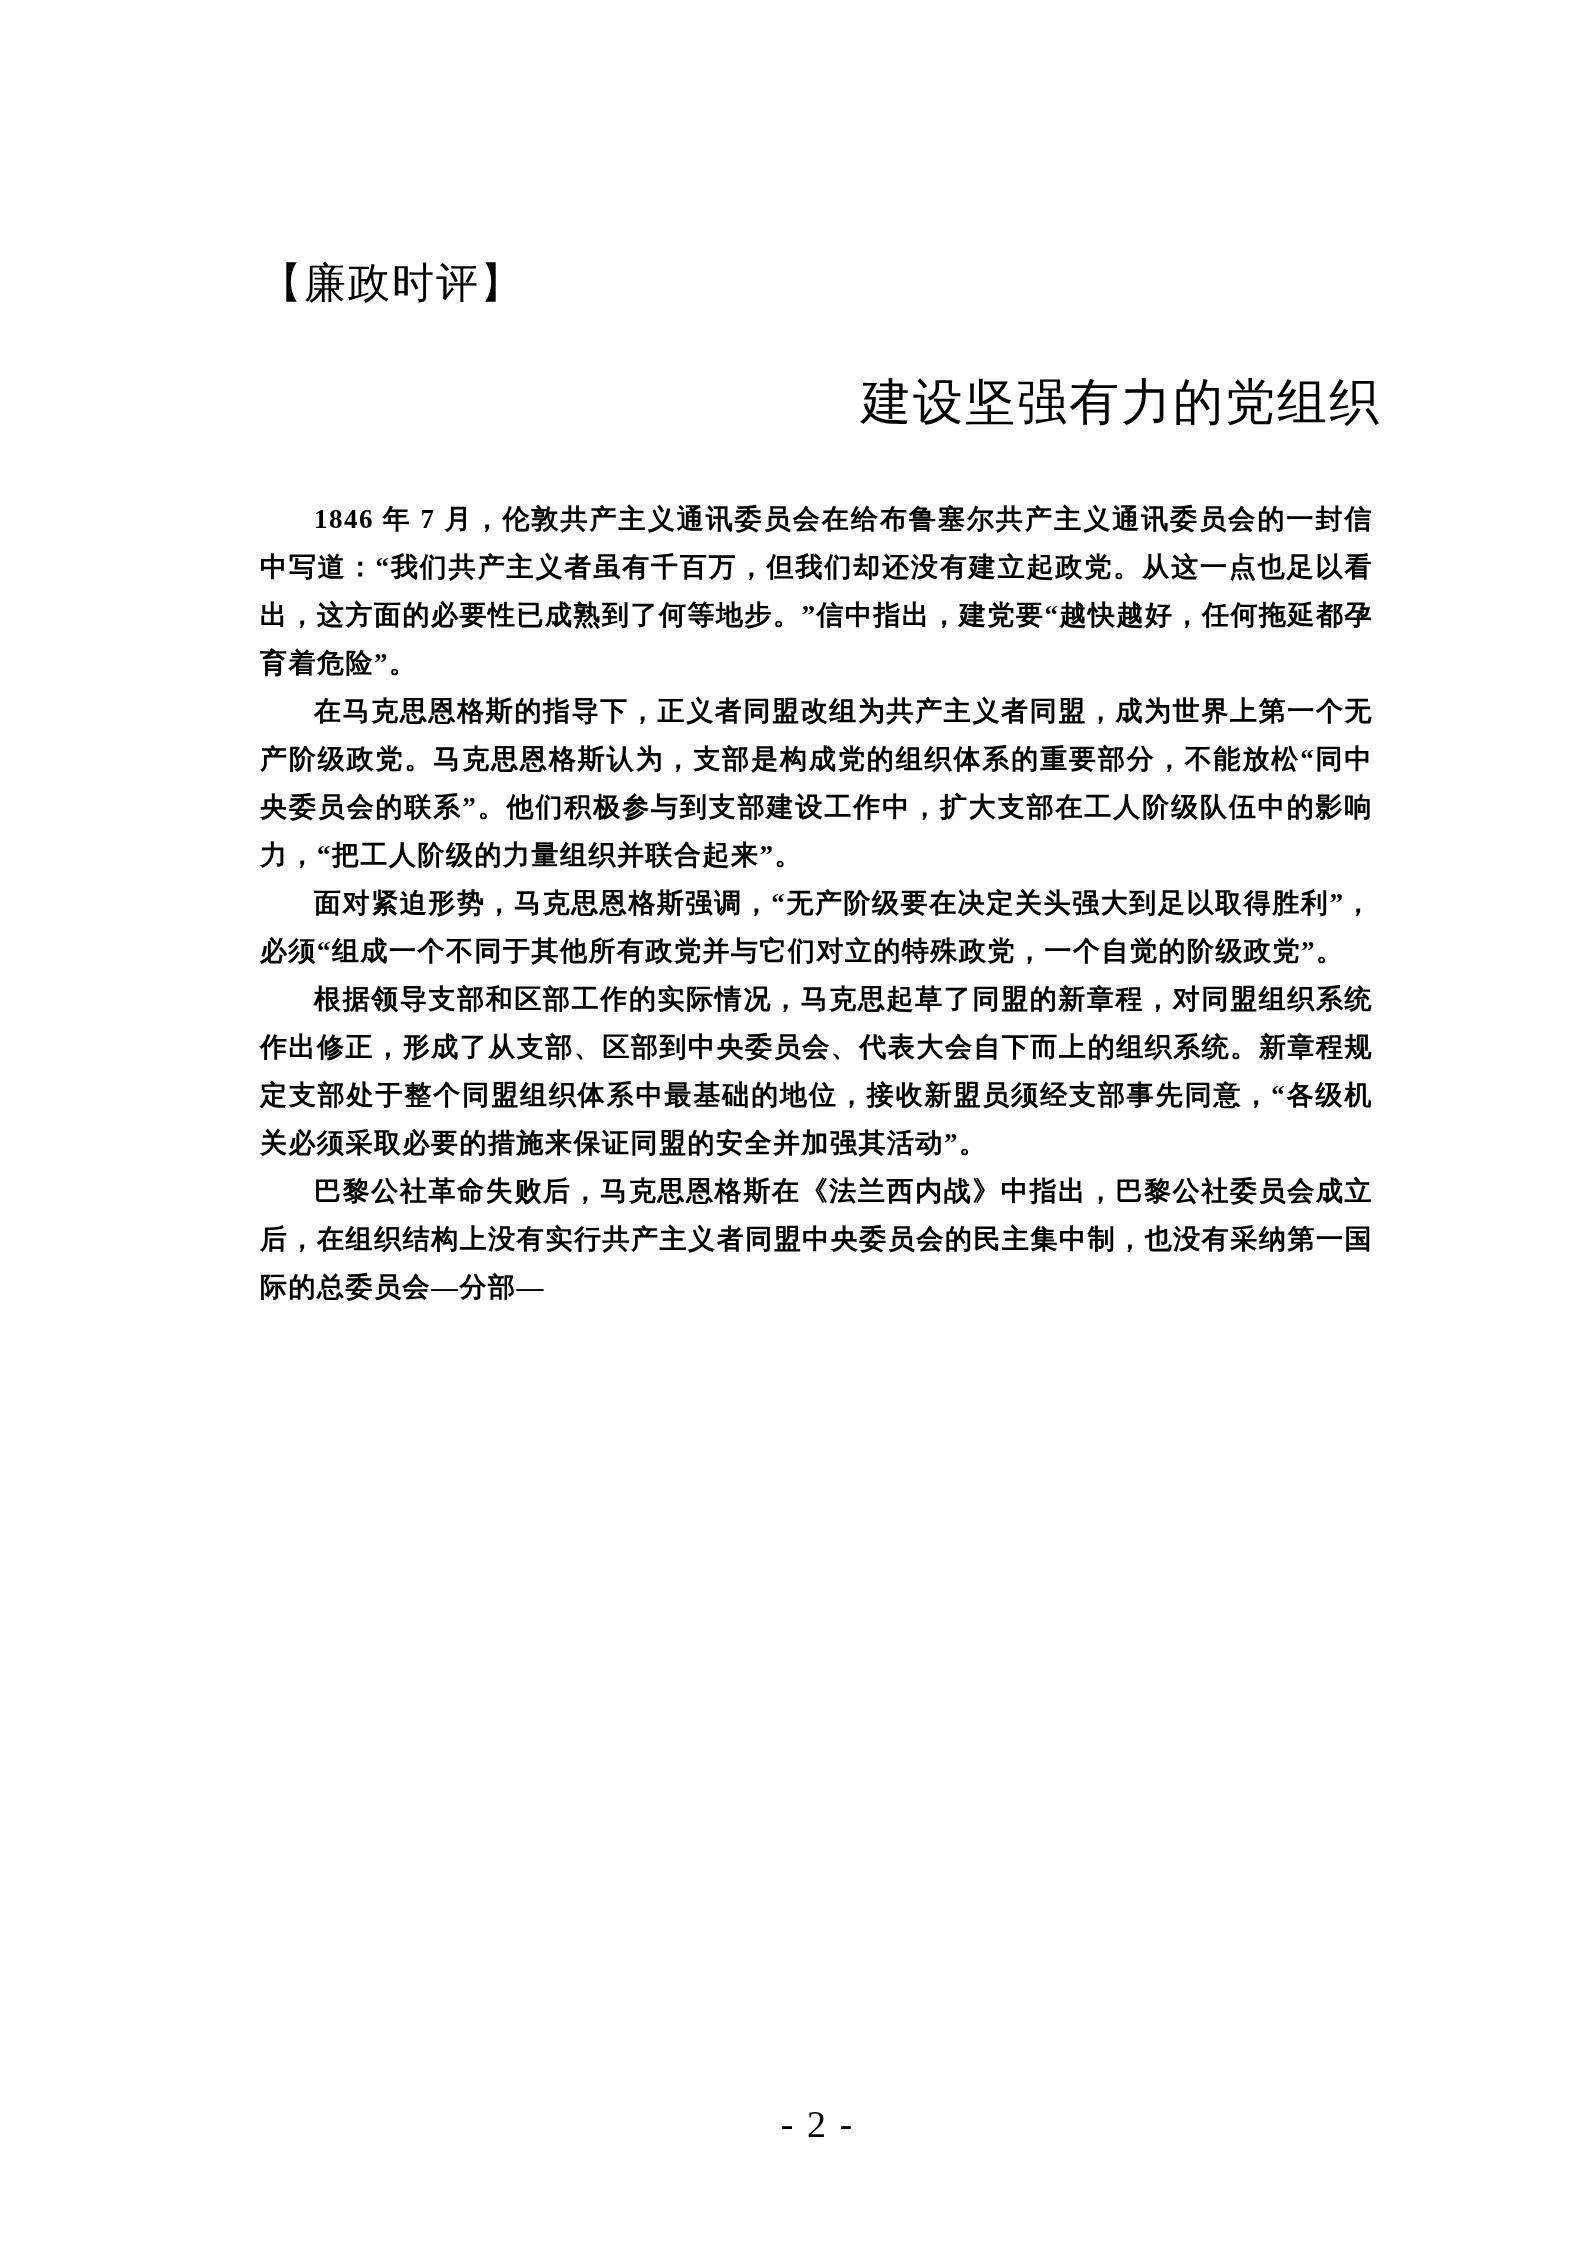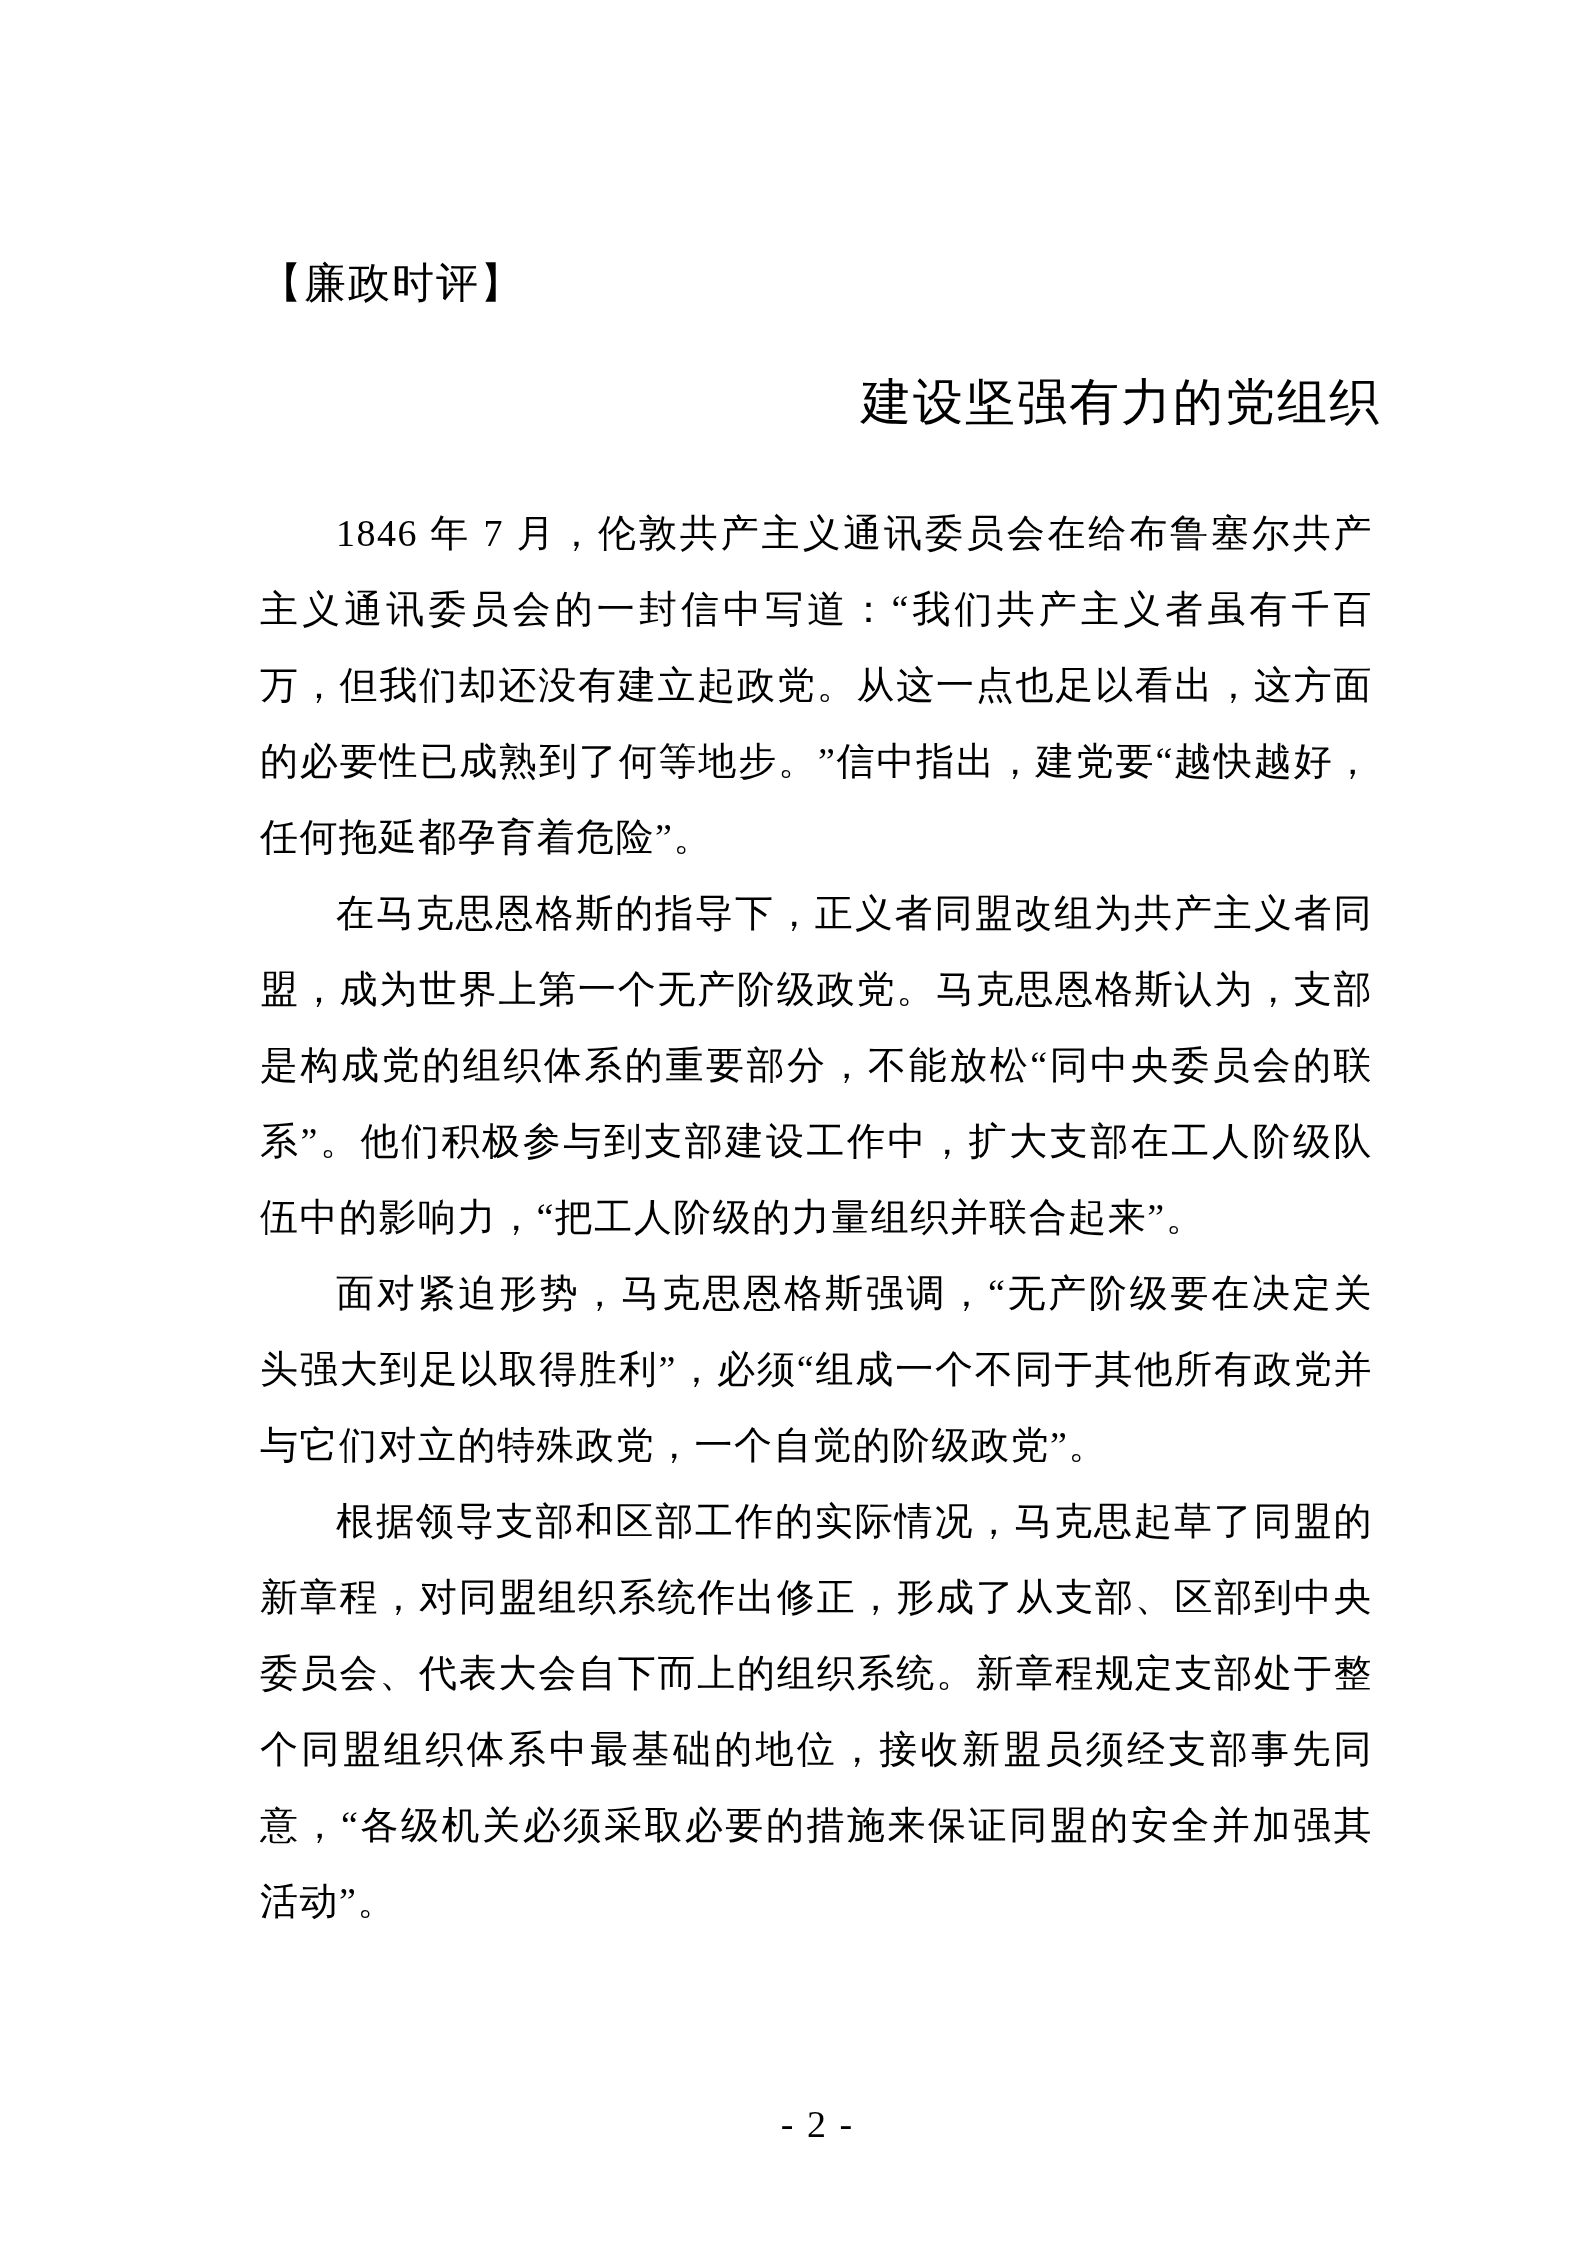--- a/index.html
+++ b/index.html
@@ -27,27 +27,28 @@
   }
   .article-title {
     font-size: 50px;
     line-height: 72px;
     font-weight: 400;
     text-align: right;
     letter-spacing: 2px;
     margin: 54px 0 57px 120px;
   }
   .article-body p {
-    font-size: 38px;
-    line-height: 76px;
+    font-size: 27px;
+    line-height: 48px;
     text-align: justify;
     text-justify: inter-ideograph;
     text-indent: 2em;
     letter-spacing: 1.5px;
     margin: 0;
+    font-weight: bold;
   }
   .page-number {
     position: absolute;
     top: 2078px;
     left: 0;
     width: 100%;
     text-align: center;
     font-size: 38px;
     line-height: 44px;
     letter-spacing: 2px;
@@ -58,16 +59,17 @@
 
 <div class="page">
   <div class="content">
     <div class="section-header">【廉政时评】</div>
     <h1 class="article-title">建设坚强有力的党组织</h1>
     <div class="article-body">
         <p>1846 年 7 月，伦敦共产主义通讯委员会在给布鲁塞尔共产主义通讯委员会的一封信中写道：“我们共产主义者虽有千百万，但我们却还没有建立起政党。从这一点也足以看出，这方面的必要性已成熟到了何等地步。”信中指出，建党要“越快越好，任何拖延都孕育着危险”。</p>
         <p>在马克思恩格斯的指导下，正义者同盟改组为共产主义者同盟，成为世界上第一个无产阶级政党。马克思恩格斯认为，支部是构成党的组织体系的重要部分，不能放松“同中央委员会的联系”。他们积极参与到支部建设工作中，扩大支部在工人阶级队伍中的影响力，“把工人阶级的力量组织并联合起来”。</p>
         <p>面对紧迫形势，马克思恩格斯强调，“无产阶级要在决定关头强大到足以取得胜利”，必须“组成一个不同于其他所有政党并与它们对立的特殊政党，一个自觉的阶级政党”。</p>
         <p>根据领导支部和区部工作的实际情况，马克思起草了同盟的新章程，对同盟组织系统作出修正，形成了从支部、区部到中央委员会、代表大会自下而上的组织系统。新章程规定支部处于整个同盟组织体系中最基础的地位，接收新盟员须经支部事先同意，“各级机关必须采取必要的措施来保证同盟的安全并加强其活动”。</p>
+        <p>巴黎公社革命失败后，马克思恩格斯在《法兰西内战》中指出，巴黎公社委员会成立后，在组织结构上没有实行共产主义者同盟中央委员会的民主集中制，也没有采纳第一国际的总委员会—分部—</p>
       </div>
   </div>
   <div class="page-number">- 2 -</div>
 </div>
 
 </body></html>

